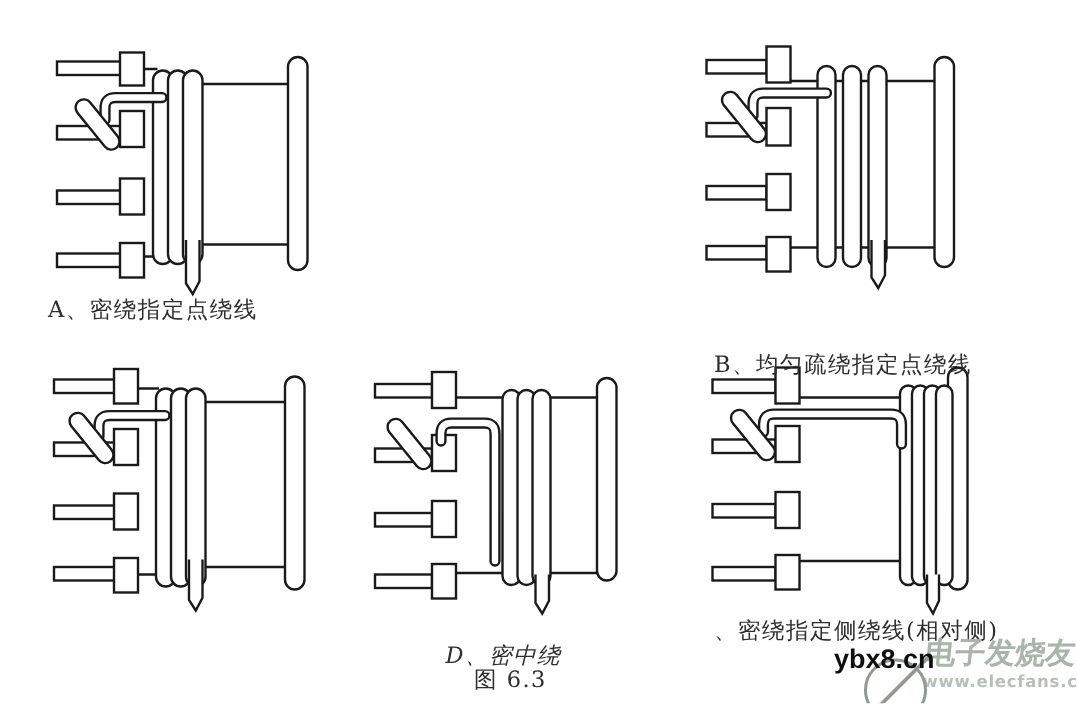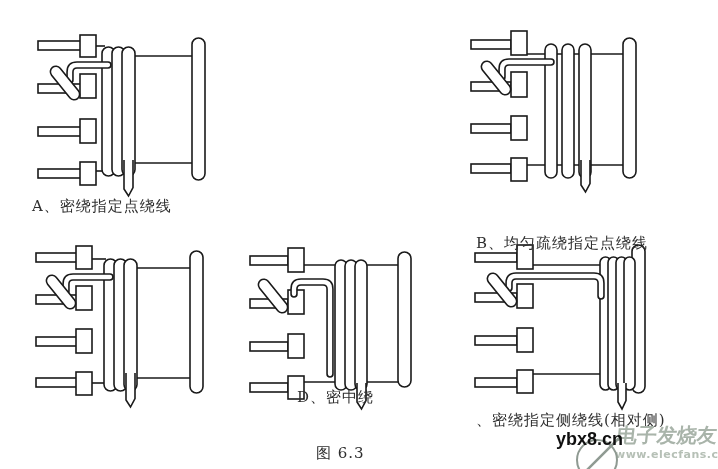--- a/index.html
+++ b/index.html
@@ -187,21 +187,21 @@
           <rect class="part" x="62" y="127" width="16" height="23"></rect>
       </g>
       <path class="tubeO" d="M54,45 L54,40 Q54,33 61,33 L139,33 Q146,33 146,40 L146,53"></path>
       <path class="tubeI" d="M54,45 L54,40 Q54,33 61,33 L139,33 Q146,33 146,40 L146,53"></path>
       <rect class="part" x="27" y="41.5" width="40" height="11" rx="5.5" transform="rotate(51 47 47)"></rect>
     </svg>
   </div>
 
   <div class="dlabel" style="left:32px;top:197px;">A、密绕指定点绕线</div>
   <div class="dlabel" style="left:476px;top:202px;margin-top:32px;">B、均匀疏绕指定点绕线</div>
-  <div class="dlabel" style="left:297px;top:388px;">D、密中绕</div>
+  <div class="dlabel" style="left:297px;top:428px;font-style:italic;">D、密中绕</div>
   <div class="dlabel" style="left:476px;top:411px;">、密绕指定侧绕线(相对侧)</div>
 
   <div class="caption">图 6.3</div>
 
   <div class="wm-logo">
     <svg width="48" height="40" viewBox="0 0 48 40">
       <circle cx="22" cy="22" r="20" fill="#ffffff" stroke="#8f9a92" stroke-width="2"></circle>
       <line x1="44" y1="0" x2="6" y2="38" stroke="#8f9a92" stroke-width="2.5"></line>
     </svg>
   </div>

